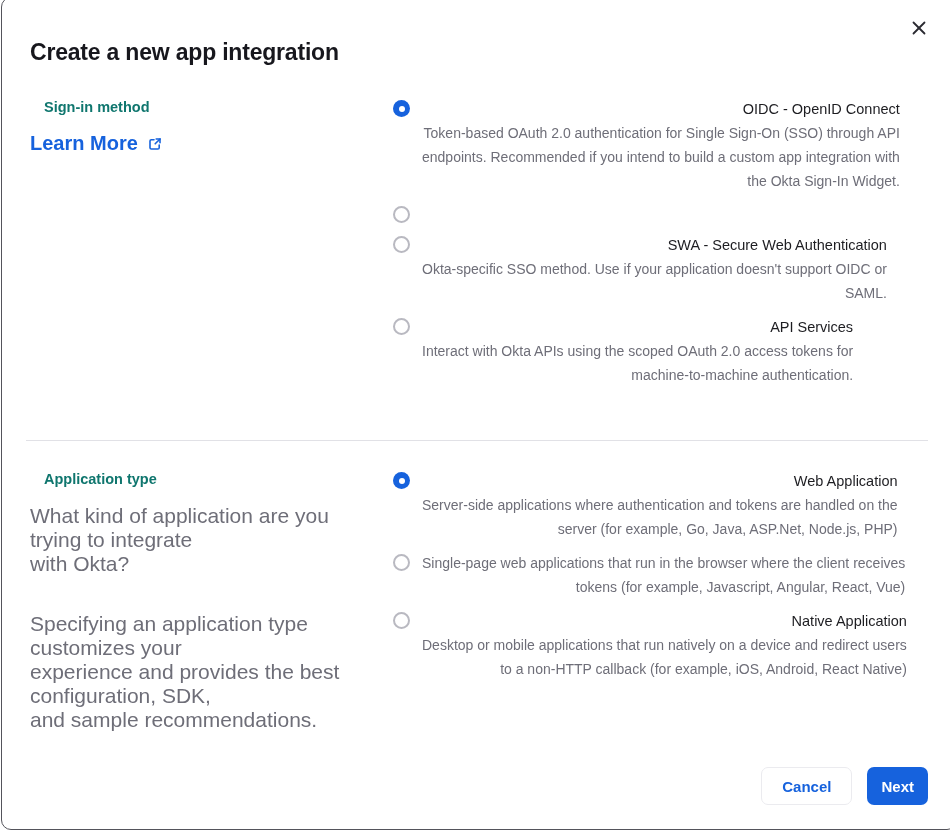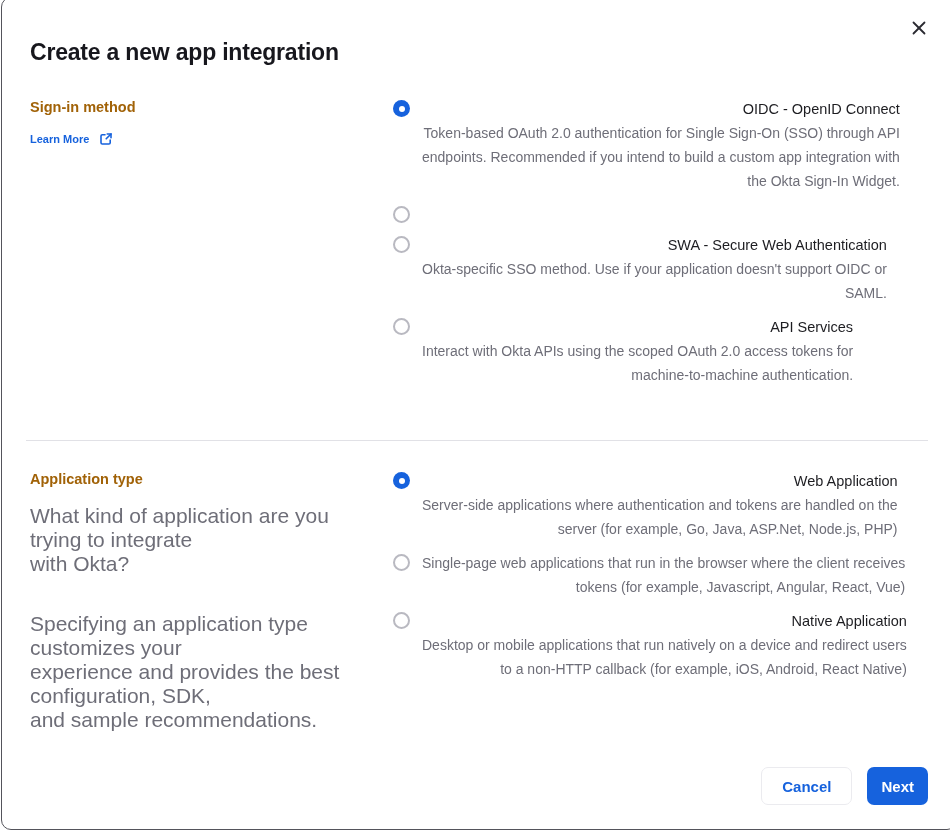--- a/index.html
+++ b/index.html
@@ -27,26 +27,26 @@
     font-size: 23px; font-weight: 700; color: #17171d;
     letter-spacing: -0.2px;
     padding-left: 28px;
     margin-bottom: 31px;
   }
 
   .section { display: flex; align-items: flex-start; padding-left: 28px; }
   .left-col { width: 363px; flex: 0 0 363px; padding-right: 30px; }
   .right-col { flex: 1 1 auto; padding-right: 24px; }
 
-  .field-label { font-size: 14.5px; font-weight: 700; color: #a16207; line-height: 20px; }
+  .field-label { font-size: 14.5px; font-weight: 700; color: #0f766e; line-height: 20px; margin-left: 14px; }
 
   .learn-more {
     display: inline-flex; align-items: center; gap: 10px;
     margin-top: 15px;
-    font-size: 11px; font-weight: 700; color: #1662dd;
+    font-size: 20px; font-weight: 700; color: #1662dd;
     text-decoration: none; cursor: pointer;
   }
 
   .para {
     margin-top: 15px;
     font-size: 21px; color: #6e6e78; line-height: 24px;
     white-space: pre-line;
   }
   .para + .para { margin-top: 36px; }
 

